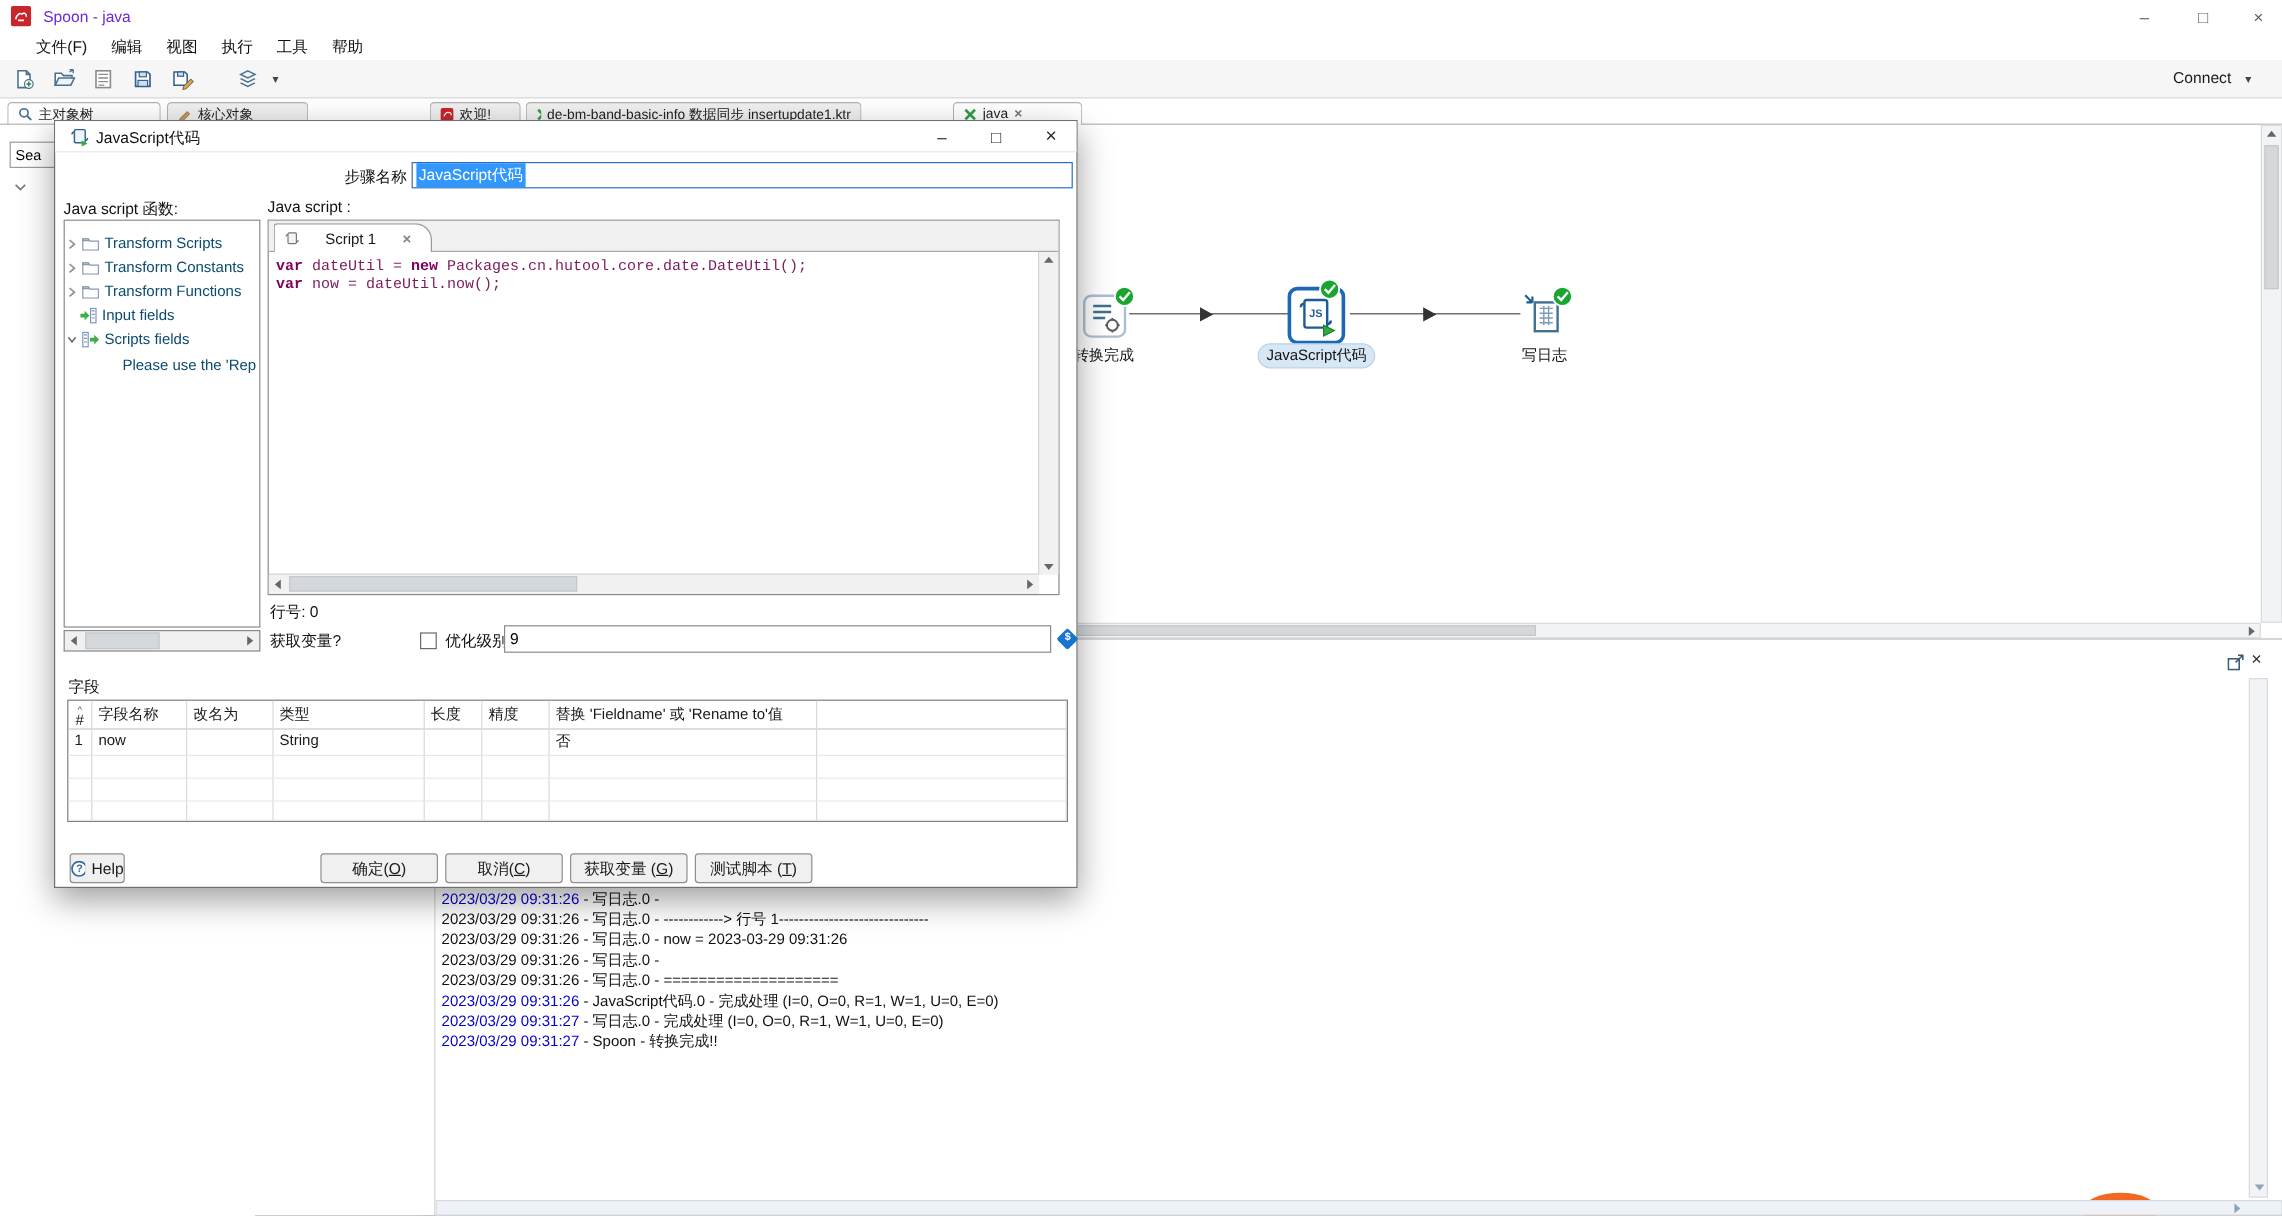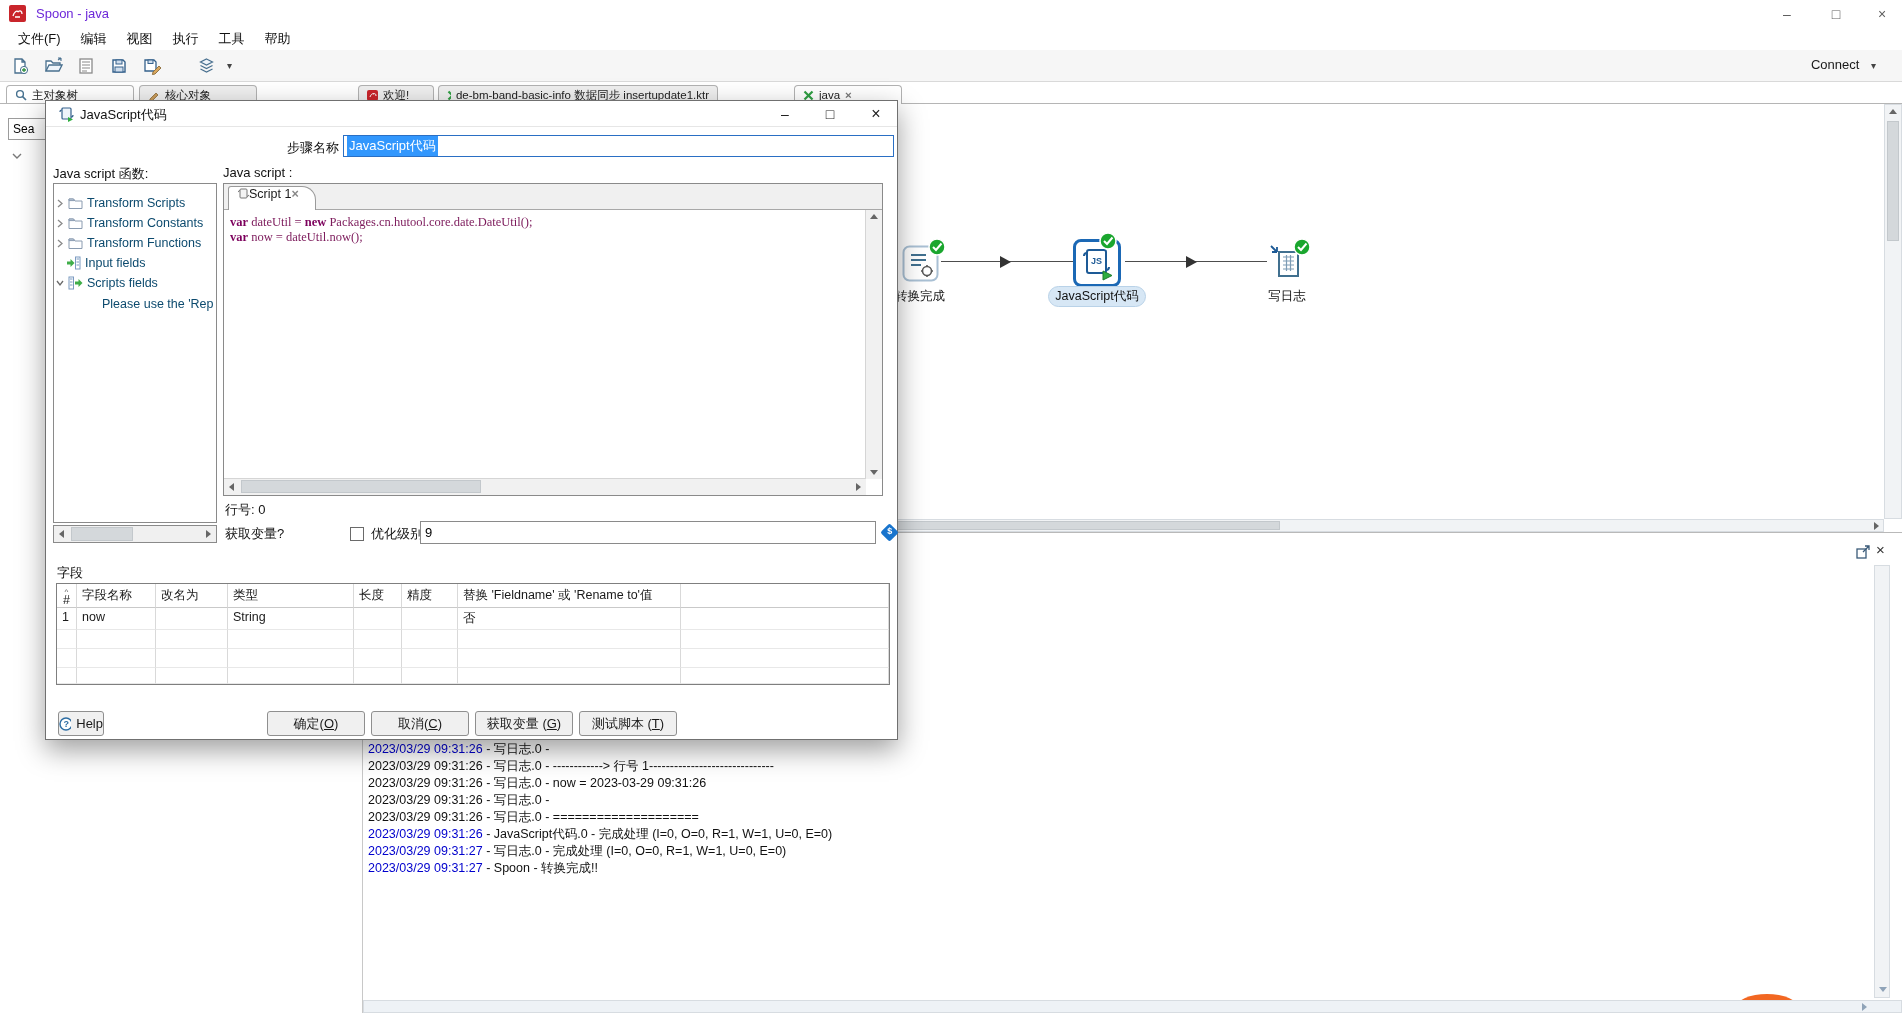--- a/index.html
+++ b/index.html
@@ -4,21 +4,21 @@
 <style>
 *{margin:0;padding:0;box-sizing:border-box}
 html,body{background:#9a9a9a}
 #app{position:relative;width:1902px;height:1013px;background:#fff;overflow:hidden;
      font-family:"Liberation Sans",sans-serif;font-size:13px;color:#1a1a1a}
 .abs{position:absolute}
 
 .titlebar{left:0;top:0;width:1902px;height:27px;background:#fff}
 .title-text{left:36px;top:6px;color:#6d28d9;font-size:13px}
 .winbtn{top:0;width:34px;height:27px;display:flex;align-items:center;justify-content:center;color:#5f5f5f;font-size:14px}
-.menubar{left:0;top:27px;width:1902px;height:23px;background:#fff;display:flex;align-items:center;padding-left:8px}
+.menubar{left:0;top:27px;width:1902px;height:23px;background:#fff;display:flex;align-items:center;padding-left:20px}
 .menu-item{padding:2px 10px;font-size:13px;color:#111}
 .toolbar{left:0;top:50px;width:1902px;height:32px;background:#f6f6f6;border-bottom:1px solid #d9d9d9;display:flex;align-items:center}
 .tbtn{width:26px;height:26px;display:flex;align-items:center;justify-content:center;margin-left:7px}
 .connect{position:absolute;right:26px;top:7px;font-size:13px;color:#1a1a1a}
 .caret{font-size:10px;color:#444;margin-left:8px}
 
 .tabline{left:0;top:103px;width:1902px;height:1px;background:#b5b5b5}
 .vsash{left:362px;top:103px;width:1px;height:910px;background:#c8c8c8}
 .ptab{top:85px;height:19px;border:1px solid #b2b2b2;border-bottom:none;border-radius:4px 4px 0 0;
       background:#efefef;display:flex;align-items:center;padding:0 8px;font-size:11.5px;gap:5px;color:#222;overflow:hidden;white-space:nowrap}
@@ -50,22 +50,22 @@
 .dlg-titlebar{position:absolute;left:0;top:0;width:100%;height:26px;background:#fff;border-bottom:1px solid #e6e6e6}
 .dlg-title{position:absolute;left:34px;top:5px;font-size:13px;color:#111}
 .dlg-btn{position:absolute;top:0;width:34px;height:26px;display:flex;align-items:center;justify-content:center;color:#222;font-size:14px}
 .dlg-label{position:absolute;font-size:13px;color:#111}
 .focus-input{position:absolute;border:1px solid #2a6fc4;background:#fff;display:flex;align-items:center;padding-left:3px}
 .sel-text{background:#3297fd;color:#fff;font-size:13px;padding:1px 2px}
 .box{position:absolute;border:1px solid #8a8a8a;background:#fff}
 .tree-row{position:absolute;left:2px;display:flex;align-items:center;gap:4px;font-size:12.5px;color:#0c4a6e;white-space:nowrap}
 .tabstrip{position:absolute;left:0;top:0;right:0;height:26px;background:#f0f0f0;border-bottom:1px solid #a8a8a8}
 .etab{position:absolute;left:4px;top:2px;height:24px;background:#fff;border:1px solid #9a9a9a;border-bottom:none;
-      border-radius:3px 14px 0 0;display:flex;align-items:flex-start;gap:0;padding:0 16px 0 8px;font-size:12.5px}
-.code{position:absolute;left:6px;top:31px;font-family:Liberation Serif, serif;font-size:12.5px;line-height:15px;color:#7c1a5b;white-space:pre}
+      border-radius:3px 14px 0 0;display:flex;align-items:center;gap:22px;padding:0 16px 0 8px;font-size:12.5px}
+.code{position:absolute;left:6px;top:31px;font-family:Liberation Mono, monospace;font-size:12.5px;line-height:15px;color:#7c1a5b;white-space:pre}
 .code .kw{font-weight:bold;color:#7c005c}
 .vscroll{position:absolute;background:#f1f1f1;border-left:1px solid #d5d5d5}
 .hscroll{position:absolute;background:#f1f1f1;border-top:1px solid #d5d5d5}
 .fieldtable{position:absolute;left:10px;top:482px;width:834px;height:102px;border:1px solid #7f7f7f;background:#fff;
   display:grid;grid-template-columns:20px 79px 72px 126px 48px 56px 223px 1fr;grid-template-rows:24px 22px 19px 19px 16px;font-size:12.5px}
 .fieldtable>div{border-right:1px solid #d9d9d9;border-bottom:1px solid #e8e8e8;padding:2px 5px;overflow:hidden;white-space:nowrap}
 .fieldtable .hdr{border-bottom:1px solid #c9c9c9;display:flex;align-items:center}
 .btn{position:absolute;height:25px;background:#f0f0f0;border:1px solid #8f8f8f;border-radius:3px;
      display:flex;align-items:center;justify-content:center;font-size:13px;gap:5px}
 .accel{text-decoration:underline}

